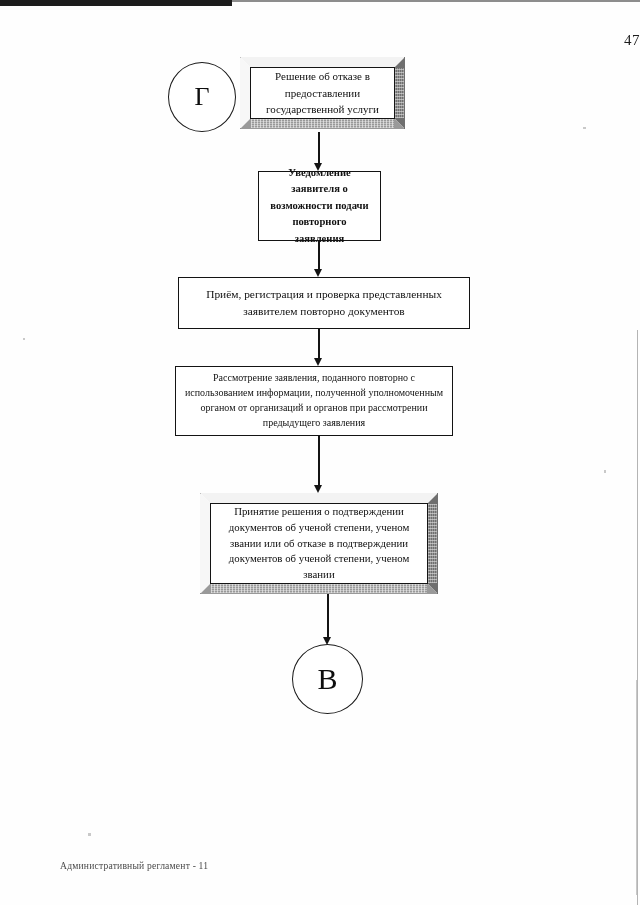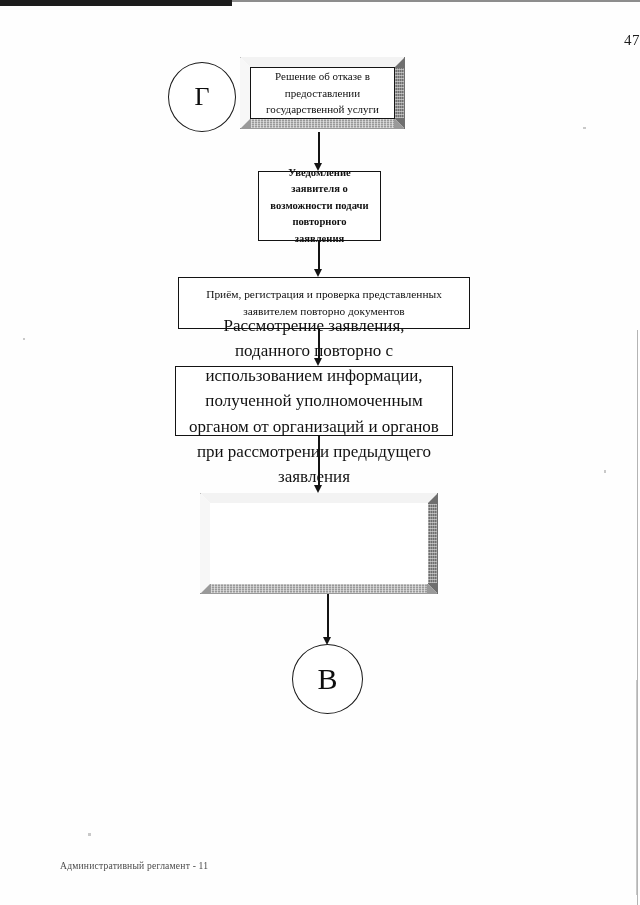--- a/index.html
+++ b/index.html
@@ -99,21 +99,21 @@
     font-family: "Liberation Serif", "DejaVu Serif", serif;
   }
 
   #box-notify { left: 258px; top: 171px; width: 123px; height: 70px; }
   #box-notify .box-text { font-size: 10.6px; line-height: 1.55; font-weight: 600; }
 
   #box-reception { left: 178px; top: 277px; width: 292px; height: 52px; }
   #box-reception .box-text { font-size: 11.4px; line-height: 1.5; }
 
   #box-review { left: 175px; top: 366px; width: 278px; height: 70px; }
-  #box-review .box-text { font-size: 17px; line-height: 1.48; }
+  #box-review .box-text { font-size: 10px; line-height: 1.48; }
 
   
   .bevel-box {
     position: absolute;
     box-sizing: border-box;
     background: #ffffff;
   }
   .bevel-box .bevel-outer {
     position: absolute;
     left: 0; top: 0; right: 0; bottom: 0;
@@ -286,20 +286,23 @@
   <div class="arrowhead" style="left:314px; top:485px;"></div>
 
   <div class="bevel-box" id="box-decision">
     <div class="bevel-outer"></div>
     <div class="bevel-face bevel-top"></div>
     <div class="bevel-face bevel-left"></div>
     <div class="bevel-face bevel-right"></div>
     <div class="bevel-face bevel-bottom"></div>
     <div class="bevel-right-tex"></div>
     <div class="bevel-bottom-tex"></div>
+    <div class="bevel-inner">
+      <span class="box-text">Принятие решения о подтверждении документов об ученой степени, ученом звании или об отказе в подтверждении документов об ученой степени, ученом звании</span>
+    </div>
   </div>
 
   <div class="connector" style="left:327px; top:594px; height:44px;"></div>
   <div class="arrowhead" style="left:323px; top:637px;"></div>
 
   <div class="circle" id="circle-v">
     <span class="letter">В</span>
   </div>
 
   <div class="footer">Административный регламент - 11</div>

